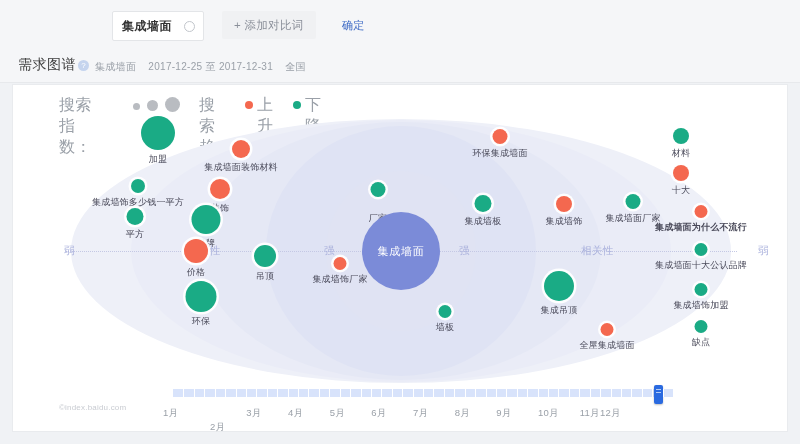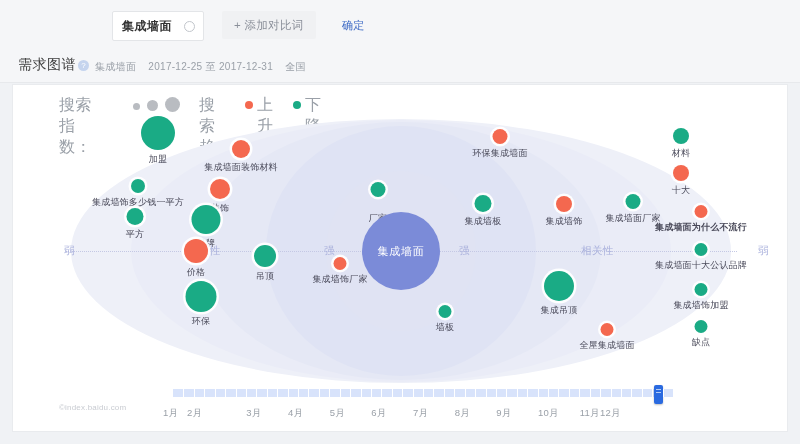--- a/index.html
+++ b/index.html
@@ -361,21 +361,21 @@
           <div class="tick" style="left: 427.083px;"></div>
           <div class="tick" style="left: 437.5px;"></div>
           <div class="tick" style="left: 447.917px;"></div>
           <div class="tick" style="left: 458.333px;"></div>
           <div class="tick" style="left: 468.75px;"></div>
           <div class="tick" style="left: 479.167px;"></div>
           <div class="tick" style="left: 489.583px;"></div>
         </div>
       <div class="months" id="months">
           <span class="m" style="left: 150px;">1月</span>
-          <span class="m" style="left: 174px;">2月</span>
+          <span class="m" style="left: 197px; margin-top: 14px;">2月</span>
           <span class="m" style="left: 233.333px;">3月</span>
           <span class="m" style="left: 275px;">4月</span>
           <span class="m" style="left: 316.667px;">5月</span>
           <span class="m" style="left: 358.333px;">6月</span>
           <span class="m" style="left: 400px;">7月</span>
           <span class="m" style="left: 441.667px;">8月</span>
           <span class="m" style="left: 483.333px;">9月</span>
           <span class="m" style="left: 525px;">10月</span>
           <span class="m" style="left: 566.667px;">11月</span>
           <span class="m" style="left: 587px;">12月</span>

